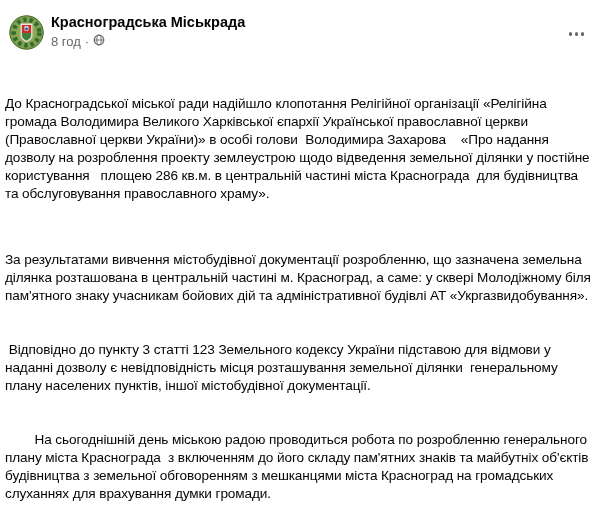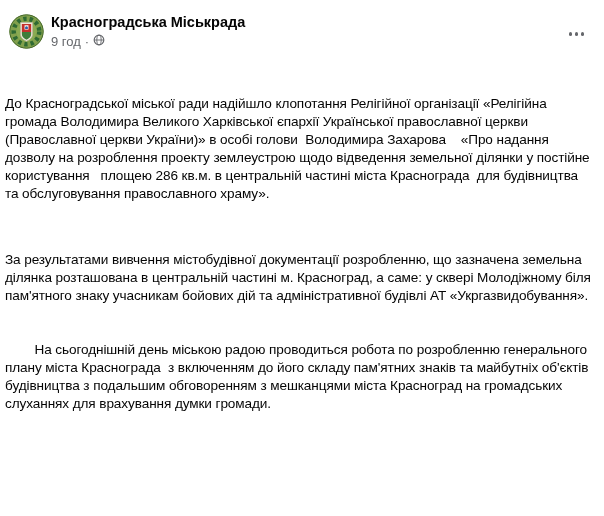--- a/index.html
+++ b/index.html
@@ -10,21 +10,21 @@
     background: #ffffff;
     font-family: "Liberation Sans", sans-serif;
     color: #050505;
     overflow: hidden;
     position: relative;
   }
 
   
   .post-header {
     display: flex;
-    align-items: center;
+    align-items: flex-end;
     padding: 13px 10px 7px 9px;
     position: relative;
   }
   .avatar-btn {
     width: 35px;
     height: 35px;
     border-radius: 50%;
     flex: 0 0 auto;
     cursor: pointer;
     overflow: hidden;
@@ -99,21 +99,21 @@
       <path d="M11.8 8.8 h12.4 v12 q0 4.6 -6.2 7.2 q-6.2 -2.6 -6.2 -7.2 Z" fill="#f1ecdd" stroke="#b9b4a0" stroke-width="0.7"></path>
       <path d="M13.2 10.2 h9.6 v8.2 h-9.6 Z" fill="#c4302b"></path>
       <path d="M13.2 18.4 h9.6 v2.2 q0 3.6 -4.8 5.8 q-4.8 -2.2 -4.8 -5.8 Z" fill="#3f7d3a"></path>
       <rect x="16" y="11.6" width="4" height="4.4" fill="#ffffff"></rect>
       <path d="M16.6 13.4 q1.4 -1.6 2.8 0 v2 h-2.8 Z" fill="#2b5fa8"></path>
     </svg>
   </div>
   <div class="header-text">
     <div class="page-name">Красноградська Міськрада</div>
     <div class="post-meta">
-      <span>9 год</span>
+      <span>8 год</span>
       <span class="meta-sep">·</span>
       <span class="globe">
         <svg width="12" height="12" viewBox="0 0 16 16" fill="none" stroke="#65676b">
           <circle cx="8" cy="8" r="6.4" stroke-width="1.6"></circle>
           <ellipse cx="8" cy="8" rx="2.9" ry="6.4" stroke-width="1.2"></ellipse>
           <line x1="1.6" y1="8" x2="14.4" y2="8" stroke-width="1.2"></line>
         </svg>
       </span>
     </div>
   </div>
@@ -122,16 +122,17 @@
       <i></i>
         <i></i>
         <i></i>
     </span>
   </div>
 </div>
 
 <div class="post-body">
   <p class="para gap-after">До Красноградської міської ради надійшло клопотання Релігійної організації «Релігійна громада Володимира Великого Харківської єпархії Української православної церкви (Православної церкви України)» в особі голови  Володимира Захарова    «Про надання дозволу на розроблення проекту землеустрою щодо відведення земельної ділянки у постійне користування   площею 286 кв.м. в центральній частині міста Краснограда  для будівництва   та обслуговування православного храму».</p>
   <p class="para">За результатами вивчення містобудівної документації розробленню, що зазначена земельна ділянка розташована в центральній частині м. Красноград, а саме: у сквері Молодіжному біля пам'ятного знаку учасникам бойових дій та адміністративної будівлі АТ «Укргазвидобування».</p>
-  <p class="para">        На сьогоднішній день міською радою проводиться робота по розробленню генерального плану міста Краснограда  з включенням до його складу пам'ятних знаків та майбутніх об'єктів будівництва з подальшим обговоренням з мешканцями міста Красноград на громадських слуханнях для врахування думки громади.</p>
+  <p class="para"> Відповідно до пункту 3 статті 123 Земельного кодексу України підставою для відмови у наданні дозволу є невідповідність місця розташування земельної ділянки  генеральному плану населених пунктів, іншої містобудівної документації.</p>
+  <p class="para">        На сьогоднішній день міською радою проводиться робота по розробленню генерального плану міста Краснограда  з включенням до його складу пам'ятних знаків та майбутніх об'єктів будівництва з земельної обговоренням з мешканцями міста Красноград на громадських слуханнях для врахування думки громади.</p>
   
   
 </div>
 
 </body></html>

